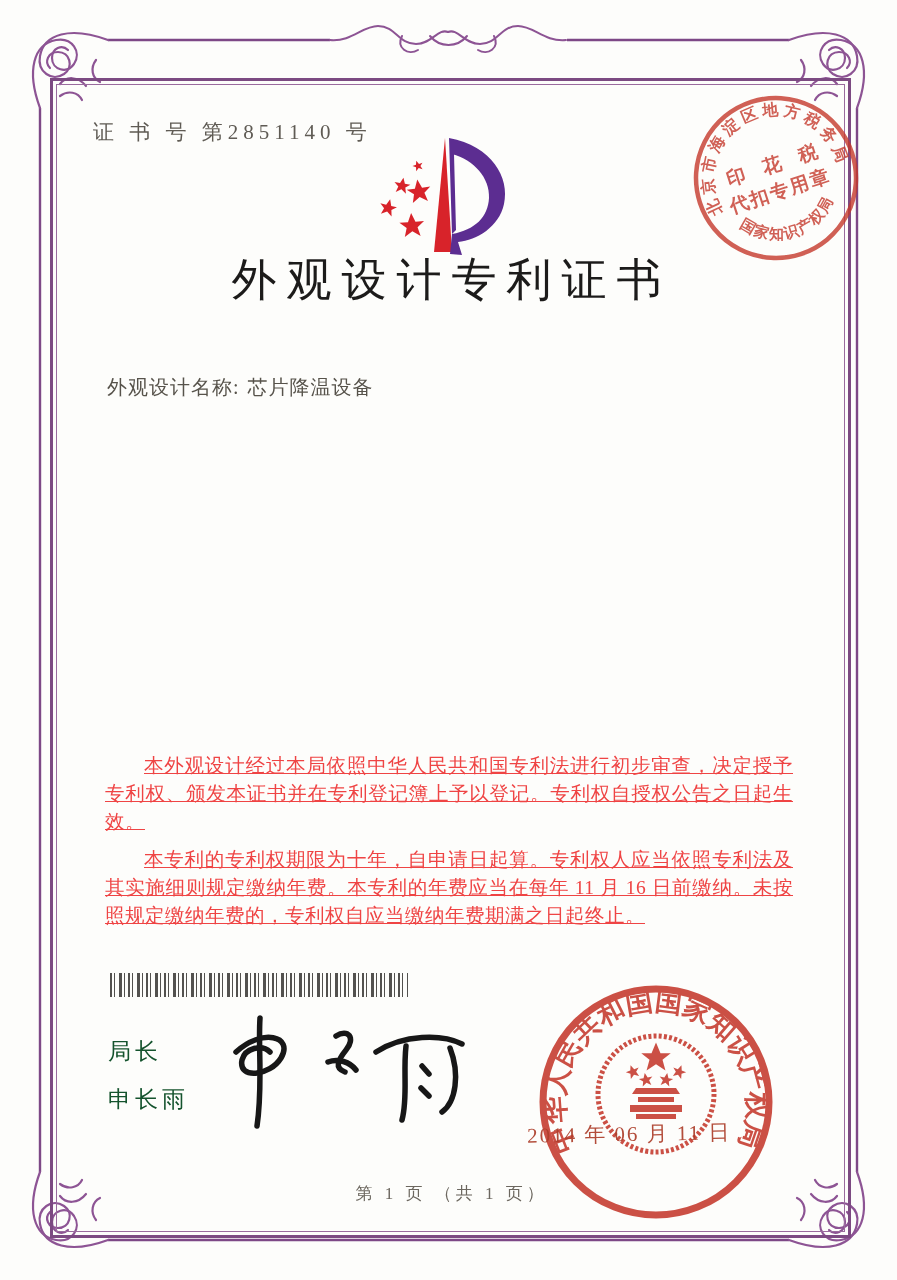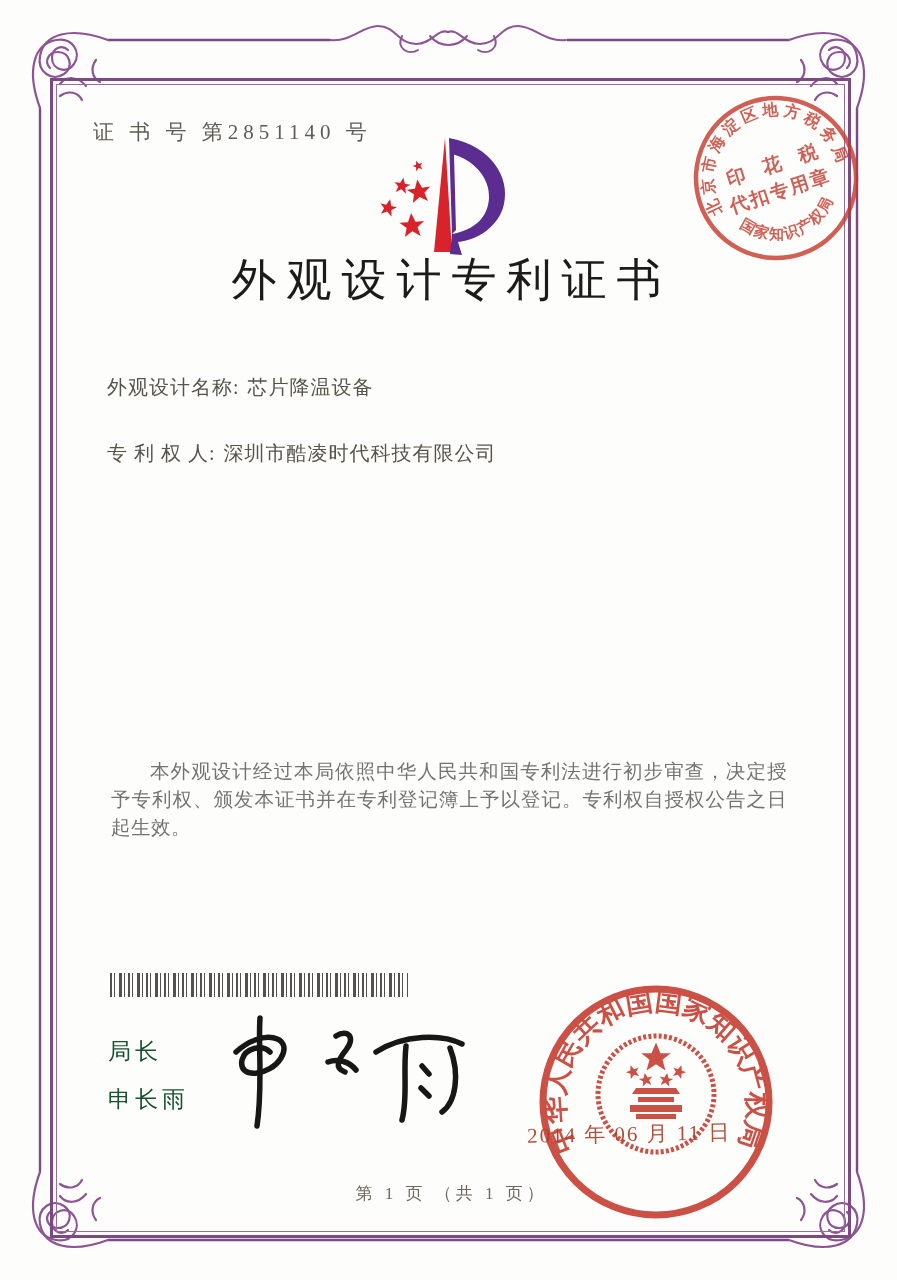--- a/index.html
+++ b/index.html
@@ -22,27 +22,27 @@
   
   .cert-no{
     position:absolute;left:93px;top:118px;font-size:21px;color:#5f5b54;
     letter-spacing:5px;z-index:2;
   }
   .logo{position:absolute;left:372px;top:134px;z-index:2;}
   .doc-title{
     position:absolute;left:0;top:250px;width:100%;text-align:center;
     font-size:45px;font-weight:normal;color:#1c1b1a;letter-spacing:10px;z-index:2;
   }
-  .fields{position:absolute;left:107px;top:374px;z-index:2;}
+  .fields{position:absolute;left:107px;top:374px;z-index:2;text-align:center;}
   .field-row{font-size:20px;color:#57534b;height:26px;margin-bottom:40px;letter-spacing:1px;}
   .field-row .val{margin-left:8px;}
   .paragraphs{position:absolute;left:95px;top:742px;width:708px;z-index:2;}
   .paragraphs p{
-    margin:16px;text-indent:2em;font-size:19.5px;line-height:28px;color:#737373;
-    text-align:justify;letter-spacing:0.5px;
+    margin:10px;text-indent:2em;font-size:19.5px;line-height:28px;color:#ef4444;
+    text-align:justify;letter-spacing:0.5px;text-decoration:underline;
   }
   .barcode{
     position:absolute;left:110px;top:973px;width:298px;height:24px;z-index:2;opacity:.82;
     background:repeating-linear-gradient(90deg,
       #2e2c29 0px,#2e2c29 2px,transparent 2px,transparent 4px,
       #2e2c29 4px,#2e2c29 5px,transparent 5px,transparent 9px,
       #2e2c29 9px,#2e2c29 12px,transparent 12px,transparent 14px,
       #2e2c29 14px,#2e2c29 15px,transparent 15px,transparent 18px);
   }
   .sig-block{position:absolute;left:108px;top:1036px;z-index:2;color:#14532d;}
@@ -123,27 +123,25 @@
          C103,96 116,83 117,64 C118,44 102,26 80,20 Z
          M80,100 L77,4 L82,20 L84,96 Z"></path>
   </svg>
 
   <div class="doc-title">外观设计专利证书</div>
 
   <div class="fields">
     <div class="field-row">
       <span>外观设计名称:</span><span class="val">芯片降温设备</span>
     </div>
-    <div class="field-row">
-      <span>专 利 权 人:</span><span class="val">深圳市酷凌时代科技有限公司</span>
-    </div>
   </div>
 
   <div class="paragraphs">
     <p>本外观设计经过本局依照中华人民共和国专利法进行初步审查，决定授予专利权、颁发本证书并在专利登记簿上予以登记。专利权自授权公告之日起生效。</p>
+    <p>本专利的专利权期限为十年，自申请日起算。专利权人应当依照专利法及其实施细则规定缴纳年费。本专利的年费应当在每年 11 月 16 日前缴纳。未按照规定缴纳年费的，专利权自应当缴纳年费期满之日起终止。</p>
   </div>
 
   <div class="barcode"></div>
 
   <div class="sig-block">
     <div>局长</div>
     <div>申长雨</div>
   </div>
 
   <svg class="signature-svg" width="270" height="125" viewBox="0 0 270 125">

